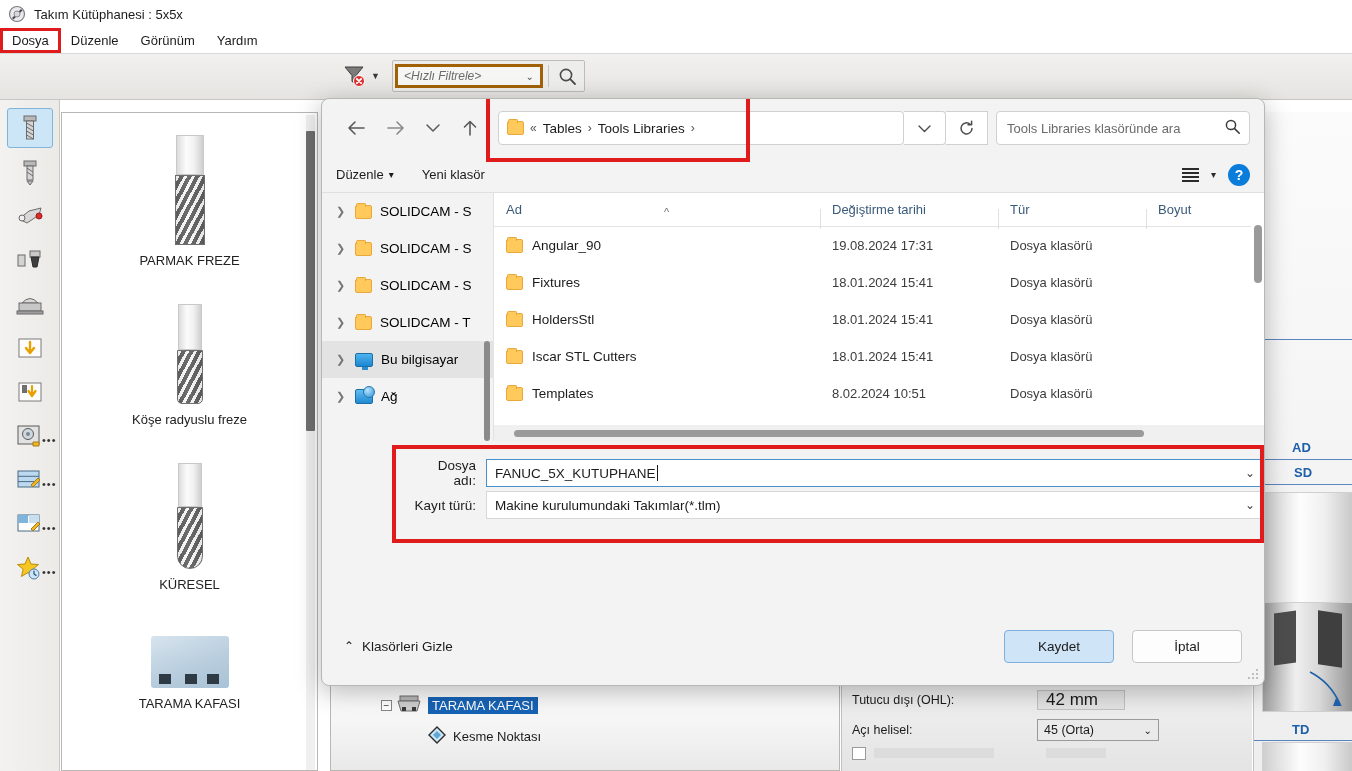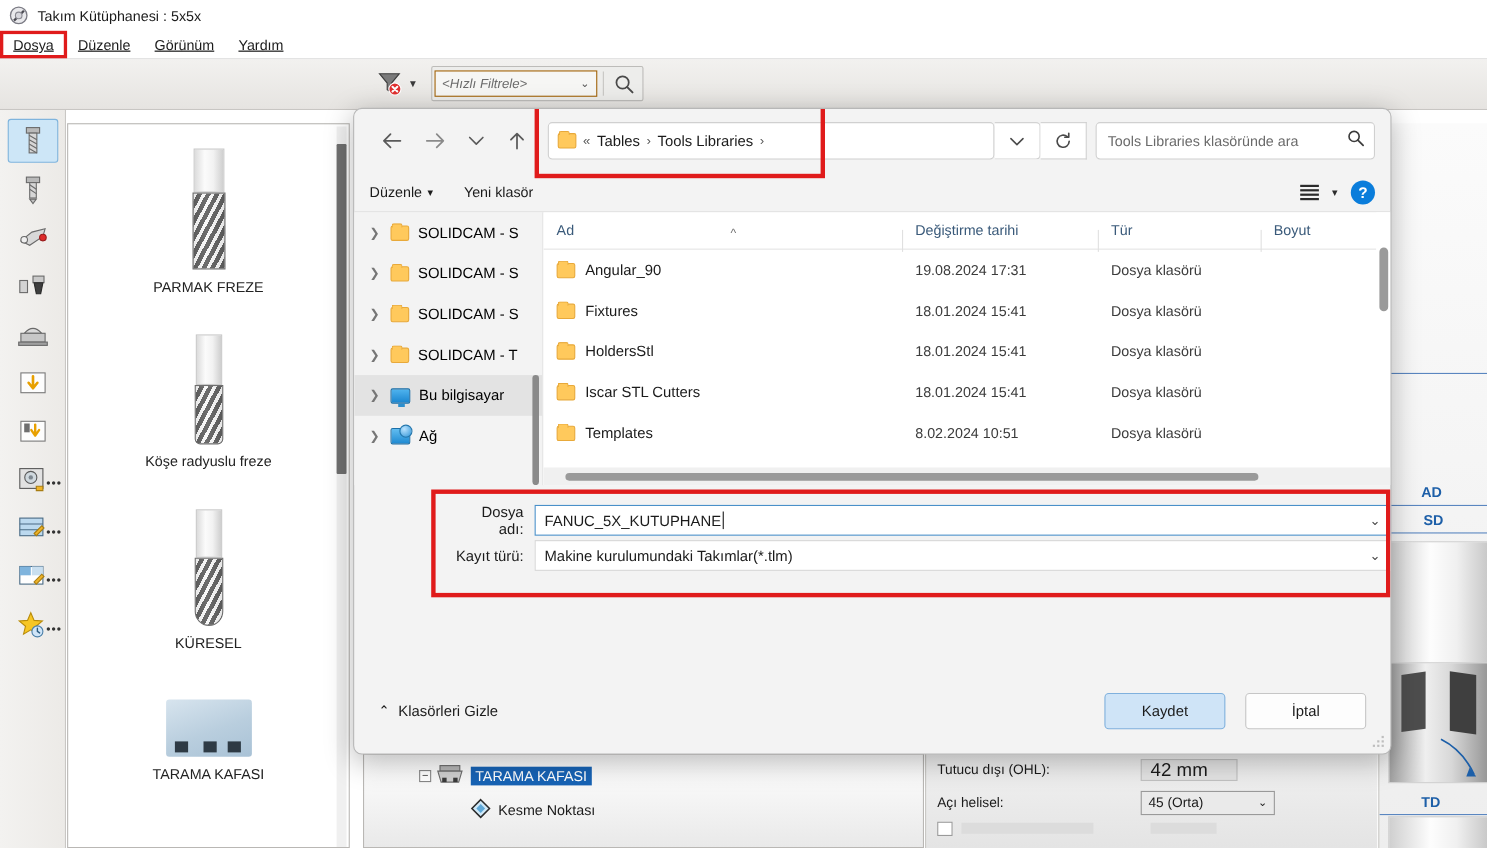--- a/index.html
+++ b/index.html
@@ -16,21 +16,20 @@
     position:absolute;left:0;top:0;width:1352px;height:28px;
     background:#ffffff;display:flex;align-items:center;padding-left:8px;
   }
   .app-title-icon{width:18px;height:18px;margin-right:8px;position:relative;flex:0 0 auto;}
   .app-title-text{font-size:13px;color:#1b1b1b;}
 
   .menubar{
     position:absolute;left:0;top:28px;width:1352px;height:26px;
     background:#ffffff;display:flex;align-items:center;
     border-bottom:1px solid #d8d8d8;
-    text-decoration:underline;
   }
   .menu-item{
     font-size:13px;color:#1b1b1b;padding:3px 10px;margin-left:2px;cursor:default;
   }
   .menu-item.highlighted{
     outline:3px solid #e01b1b; outline-offset:-1px;
     background:#ffffff; position:relative; z-index:3;
   }
 
   .toolbar-row{
@@ -40,21 +39,21 @@
   }
   .filter-group{position:absolute;left:341px;top:6px;display:flex;align-items:center;gap:4px;}
   .funnel{width:26px;height:26px;position:relative;}
   .funnel svg{position:absolute;left:0;top:0;}
   .tiny-caret{font-size:9px;color:#3a3a3a;}
   .qf-box{
     margin-left:8px;display:flex;align-items:center;
     background:#ededeb;border:1px solid #bdbcb9;border-radius:2px;padding:2px;
   }
   .qf-input{
-    width:148px;height:24px;background:#f6f6f4;border:1px solid #a16207;
+    width:148px;height:24px;background:#f6f6f4;border:3px solid #a16207;
     display:flex;align-items:center;justify-content:space-between;padding:0 6px;
   }
   .qf-input span{font-size:12px;color:#6b6b6b;font-style:italic;}
   .qf-sep{width:1px;height:22px;background:#c6c5c2;margin:0 5px;}
   .qf-search{width:28px;height:26px;display:flex;align-items:center;justify-content:center;}
 
   
   .rail{
     position:absolute;left:0;top:100px;width:60px;height:671px;
     background:linear-gradient(90deg,#f3f2f0 0%,#eceae7 100%);

